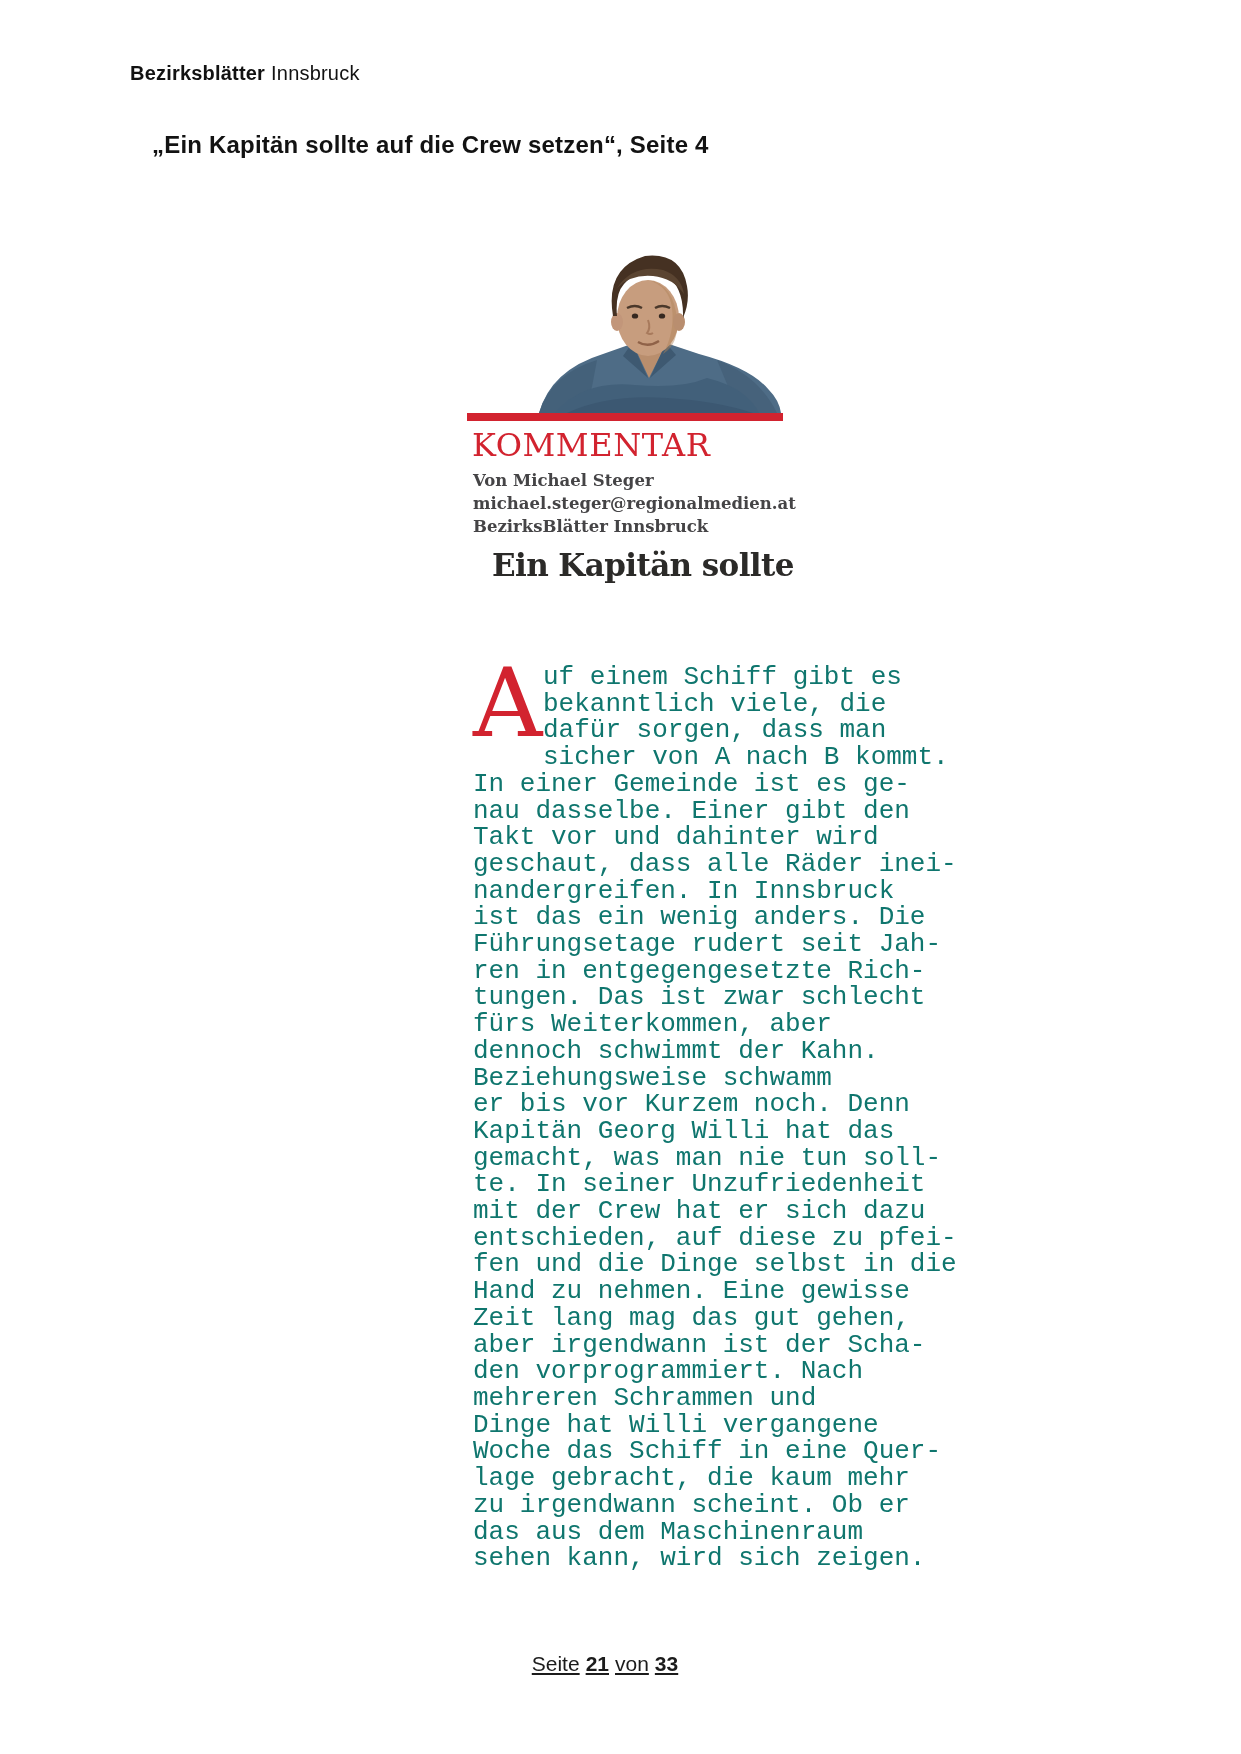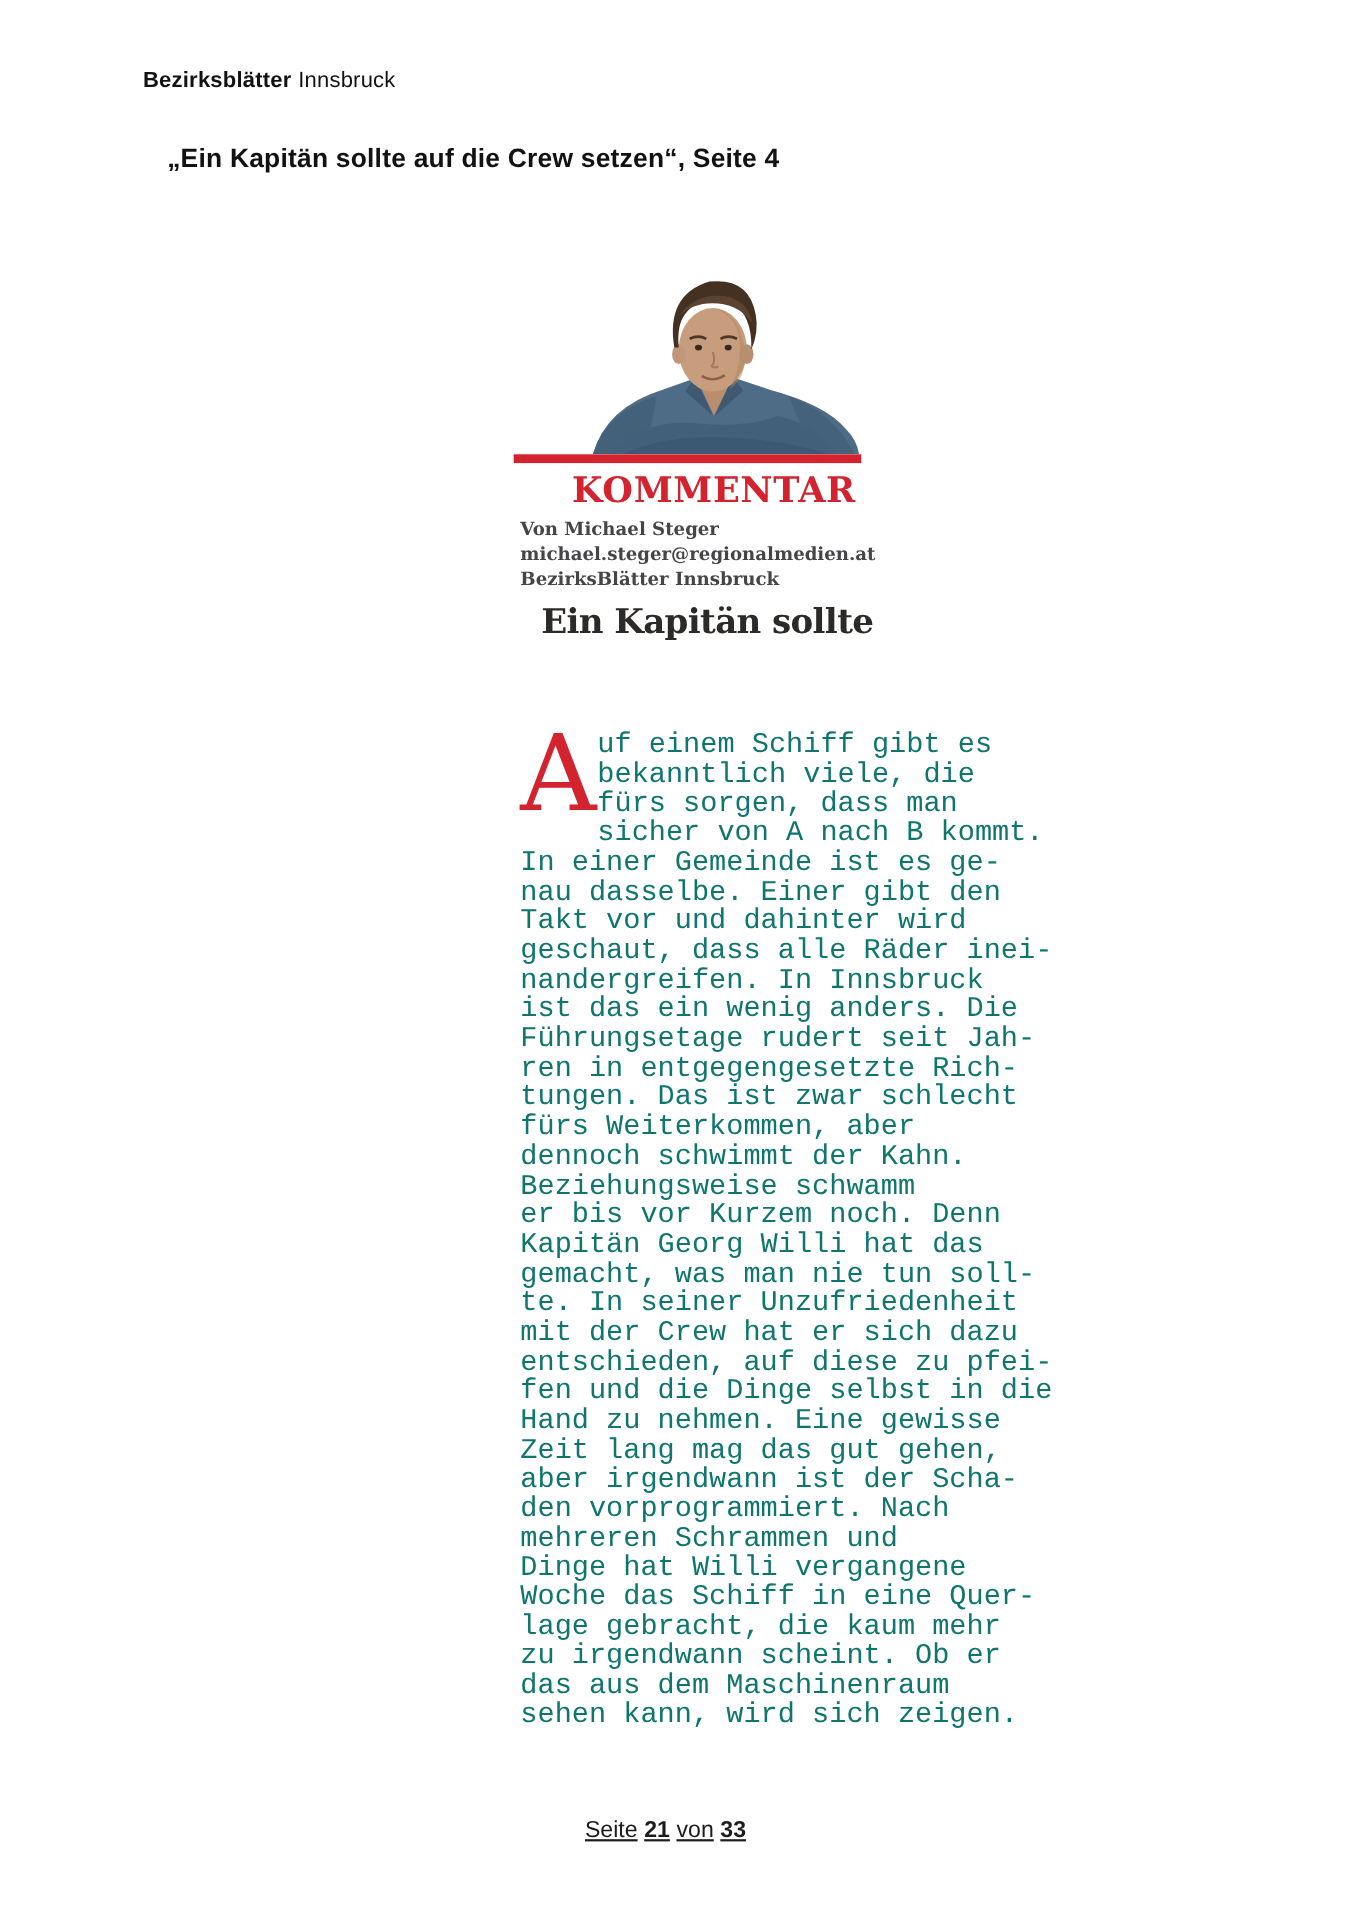--- a/index.html
+++ b/index.html
@@ -17,22 +17,22 @@
 
   
   .doc-headline{left:130px;top:131px;font-size:24px;font-weight:700;color:#121212;letter-spacing:0.2px;margin-left:22px;}
 
   
   .photo-box{left:467px;top:228px;width:316px;height:185px;overflow:hidden;background:#ffffff;}
   .red-rule{left:467px;top:413px;width:316px;height:8px;background:#d2232f;}
 
   .kicker{
     left:472px;top:426px;width:316px;
-    font-family:"DejaVu Serif", serif;font-weight:700;
-    font-size:32px;color:#d2232f;letter-spacing:0.6px;margin-left:48px;
+    font-family:"DejaVu Serif", serif;font-weight:400;
+    font-size:32px;color:#d2232f;letter-spacing:0.6px;
   }
   .byline{left:473px;top:469px;width:316px;}
   .byline .bl-line{
     font-family:"DejaVu Serif", serif;font-weight:700;
     font-size:16.5px;line-height:23px;color:#454446;white-space:nowrap;
   }
   .art-title{left:472px;top:545px;width:330px;margin-left:20px;}
   .art-title .t-line{
     font-family:"DejaVu Serif", serif;font-weight:700;
     font-size:31px;line-height:40px;color:#2b2a28;letter-spacing:-0.6px;white-space:nowrap;
@@ -109,21 +109,21 @@
 
 <div class="abs art-title">
   <div class="t-line">Ein Kapitän sollte</div>
 </div>
 
 <div class="abs art-body">
   <div class="dropcap">A</div>
   <div>
       <div class="b-line">uf einem Schiff gibt es</div>
       <div class="b-line">bekanntlich viele, die</div>
-      <div class="b-line">fürs sorgen, dass man</div>
+      <div class="b-line">dafür sorgen, dass man</div>
       <div class="b-line">sicher von A nach B kommt.</div>
       <div class="b-line">In einer Gemeinde ist es ge-</div>
       <div class="b-line">nau dasselbe. Einer gibt den</div>
       <div class="b-line">Takt vor und dahinter wird</div>
       <div class="b-line">geschaut, dass alle Räder inei-</div>
       <div class="b-line">nandergreifen. In Innsbruck</div>
       <div class="b-line">ist das ein wenig anders. Die</div>
       <div class="b-line">Führungsetage rudert seit Jah-</div>
       <div class="b-line">ren in entgegengesetzte Rich-</div>
       <div class="b-line">tungen. Das ist zwar schlecht</div>

